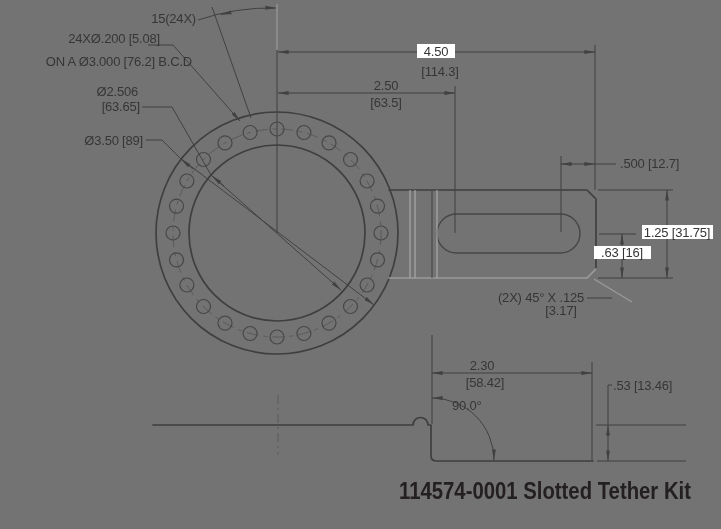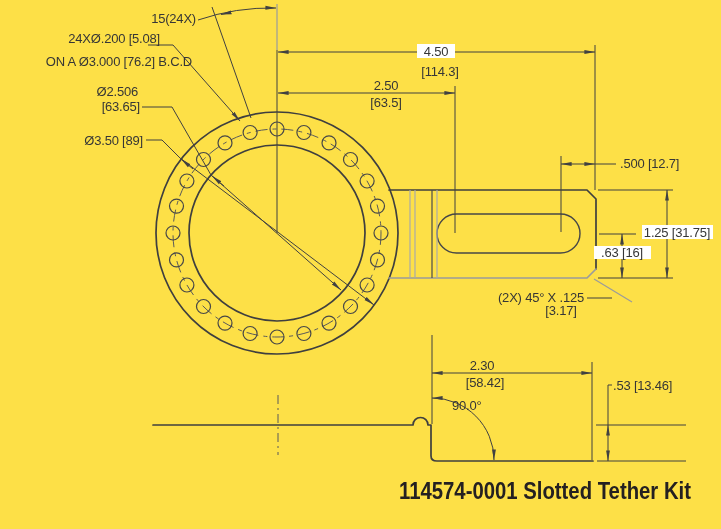--- a/index.html
+++ b/index.html
@@ -1,16 +1,16 @@
 <!DOCTYPE html>
 <html><head>
 <meta charset="utf-8">
 <style>
   html,body{margin:0;padding:0;background:#ffffff;}
-  .page{width:721px;height:529px;background:#fde047;position:relative;overflow:hidden;
+  .page{width:721px;height:529px;background:#737373;position:relative;overflow:hidden;
         font-family:"Liberation Sans",sans-serif;}
   svg{display:block;}
   .edge   {stroke:#3f3f3f;stroke-width:1.7;fill:none;stroke-linejoin:round;stroke-linecap:round;}
   .edge2  {stroke:#474747;stroke-width:1.4;fill:none;}
   .grayedge{stroke:#9b9b9b;stroke-width:1.7;fill:none;stroke-linecap:round;}
   .bend-g {stroke:#a9a9a9;stroke-width:1.2;fill:none;}
   .bend-d {stroke:#4a4a4a;stroke-width:1.2;fill:none;}
   .dim    {stroke:#414141;stroke-width:1;fill:none;}
   .ctr    {stroke:#5a5a5a;stroke-width:1;fill:none;}
   .graydim{stroke:#9b9b9b;stroke-width:1.2;fill:none;}

